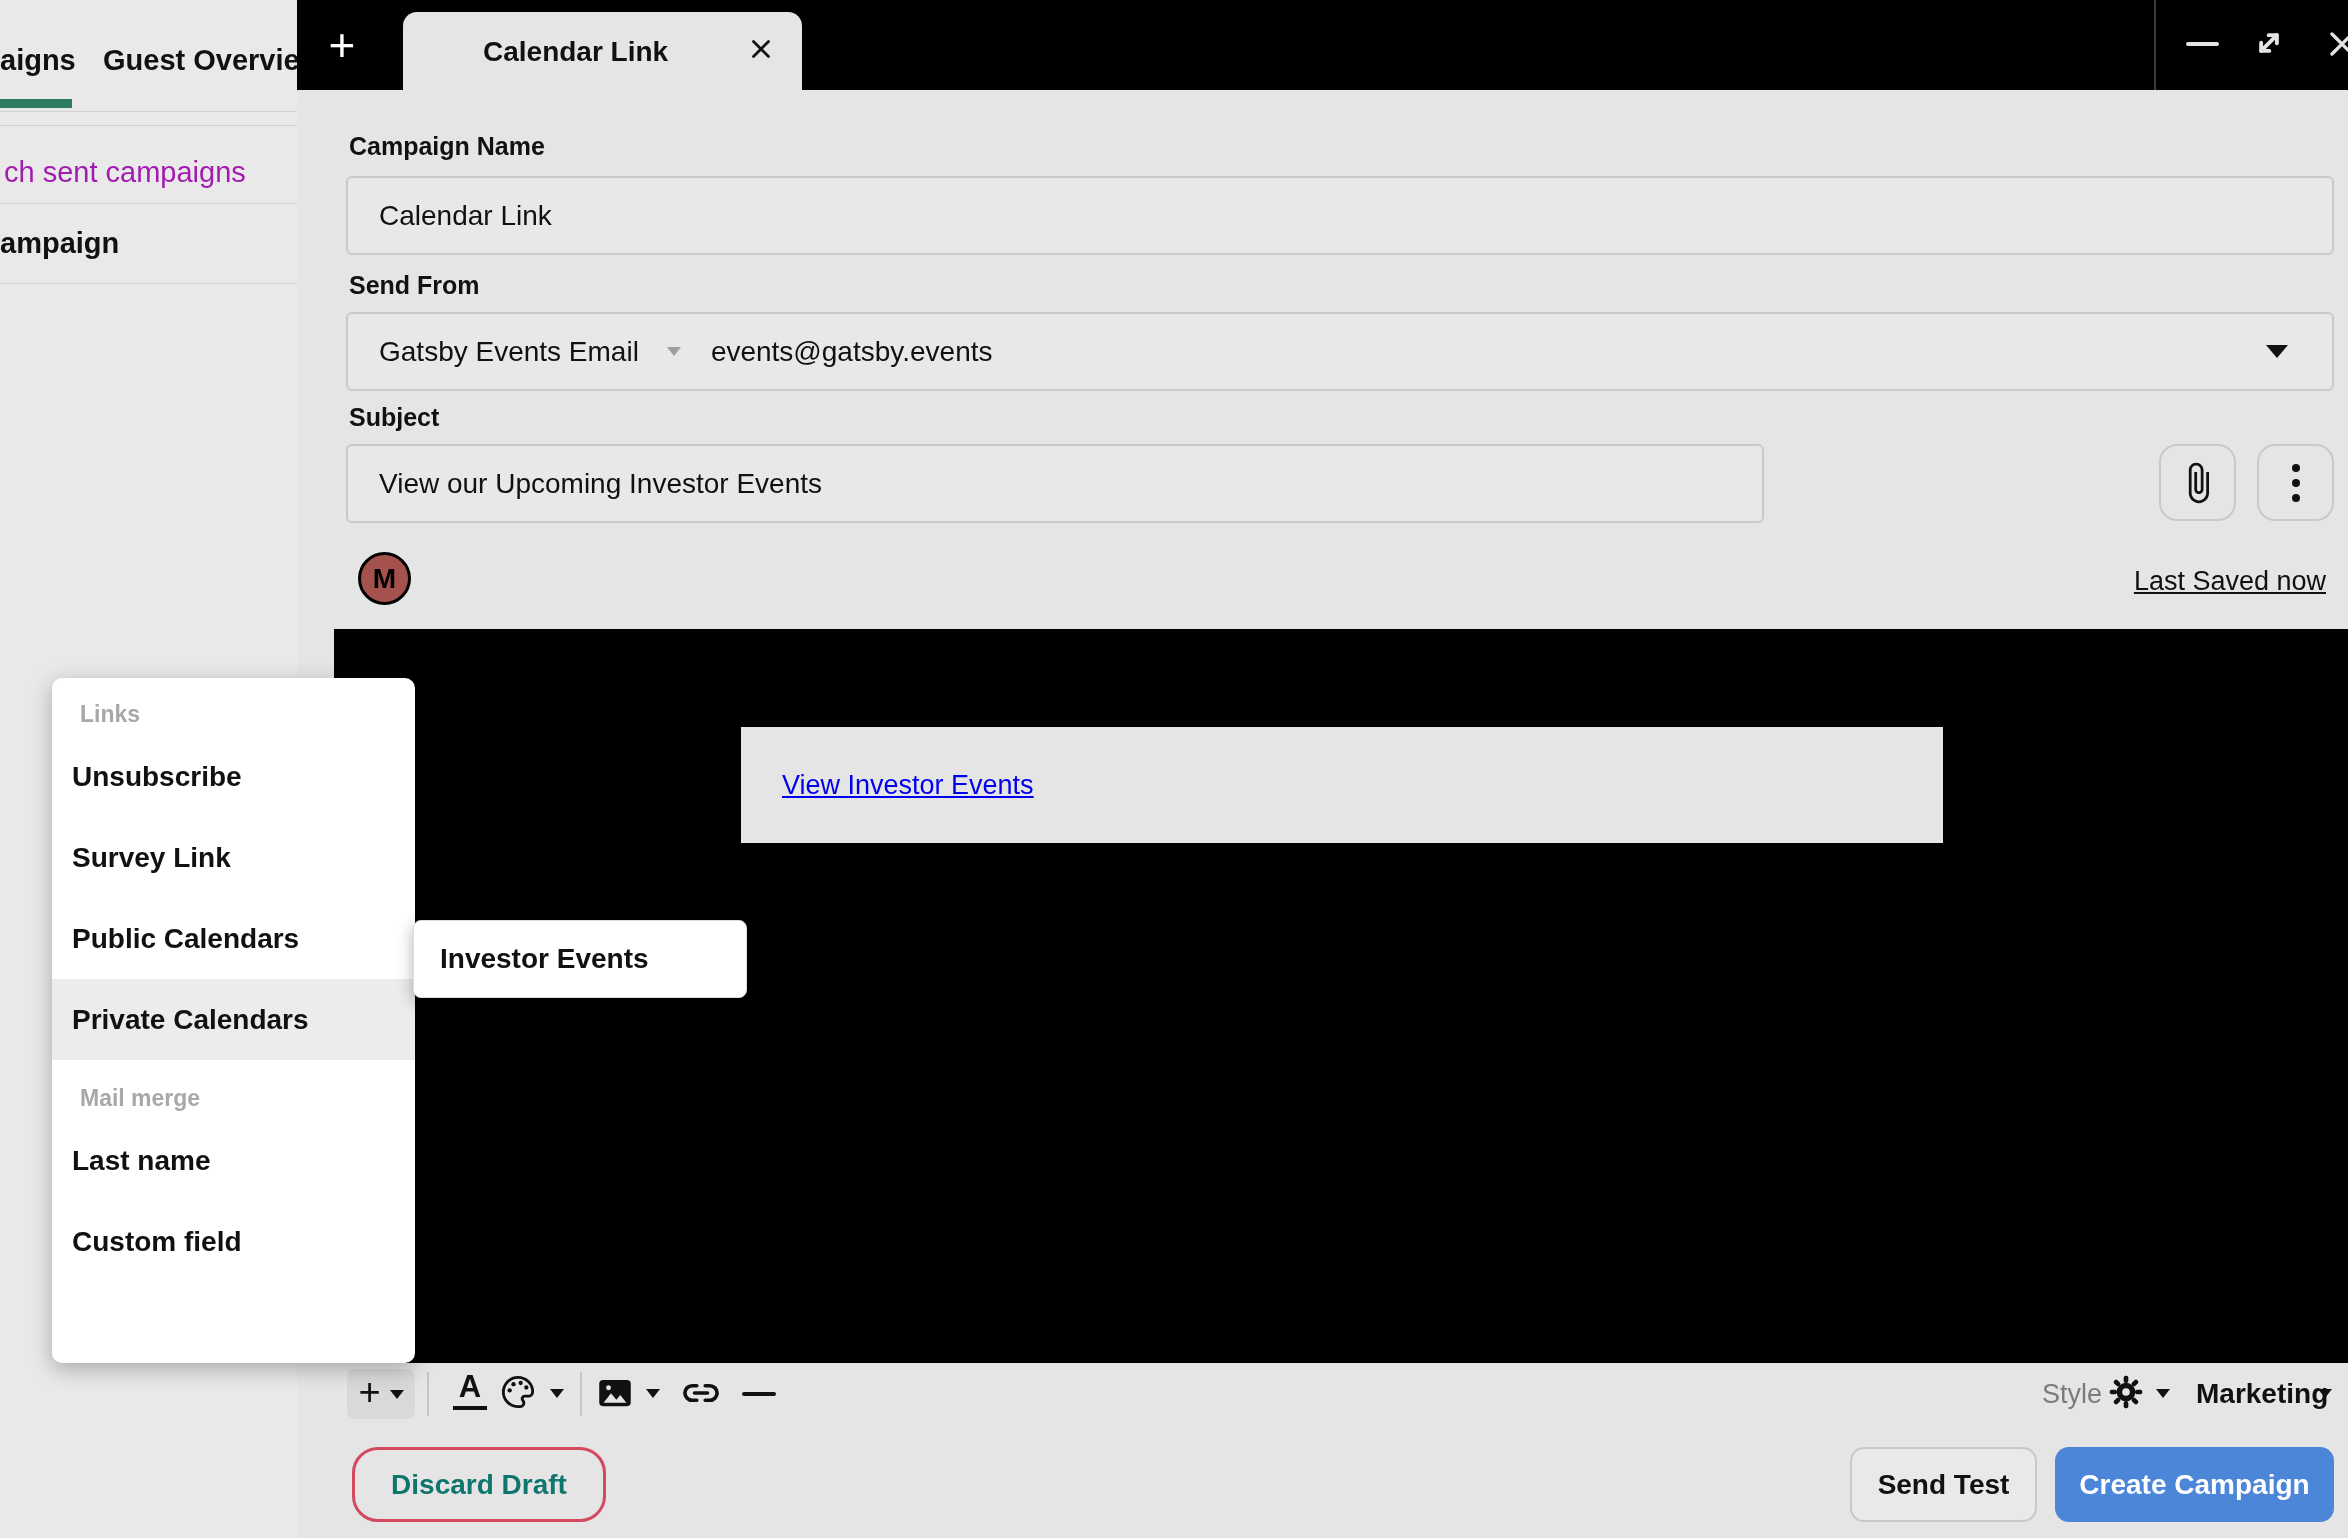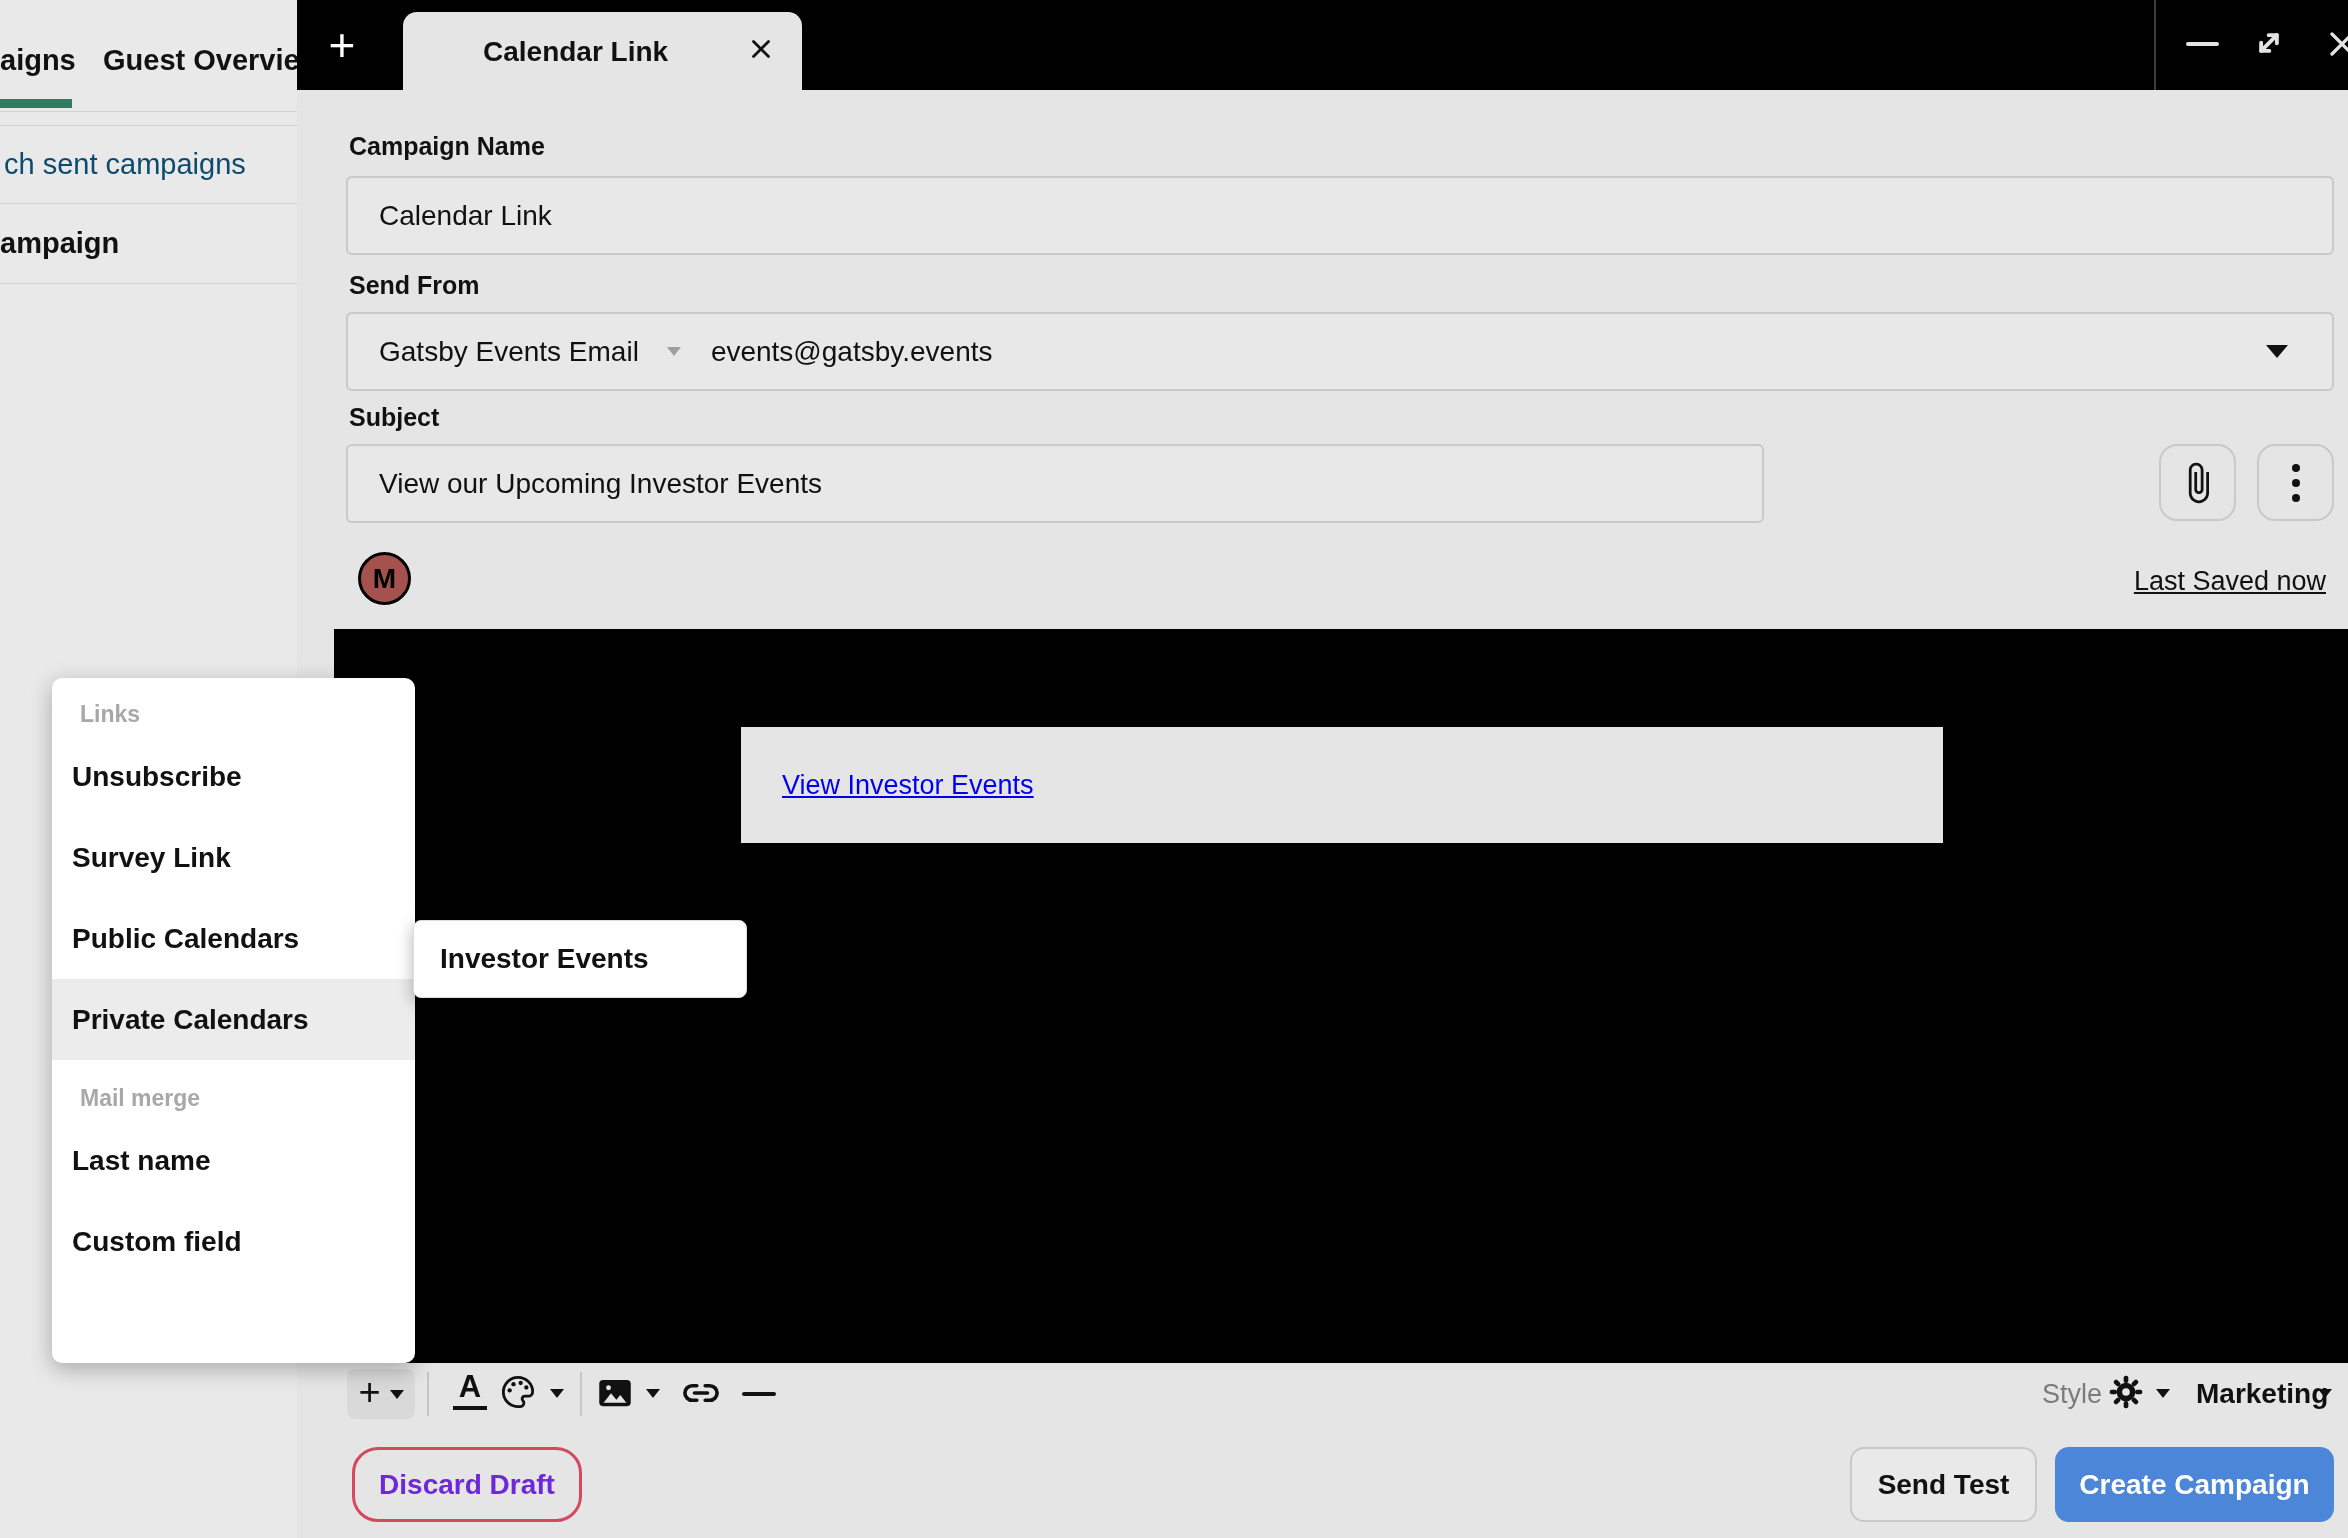--- a/index.html
+++ b/index.html
@@ -8,21 +8,21 @@
   .screen { position:relative; width:2348px; height:1538px; background:#e9e9e9; overflow:hidden; }
   .abs { position:absolute; }
   .nowrap { white-space:nowrap; }
 
   
   .bg-tab { top:44px; font-size:29px; font-weight:bold; line-height:32px; }
   .bg-tab-campaigns { left:0; }
   .bg-tab-guest { left:103px; }
   .bg-active-underline { left:0; top:99px; width:72px; height:9px; background:#2e7d60; }
   .bg-hr { left:0; width:298px; height:1px; background:#d2d2d2; }
-  .bg-search-text { left:4px; top:148px; font-size:29px; color:#0c4a6e; line-height:32px; }
+  .bg-search-text { left:4px; top:156px; font-size:29px; color:#a21caf; line-height:32px; }
   .bg-campaign-row { left:0; top:227px; font-size:29px; font-weight:bold; line-height:32px; }
   .bg-vline { left:297px; top:0; width:1px; height:1538px; background:#d2d2d2; }
 
   
   .win-header { left:297px; top:0; width:2051px; height:90px; background:#000; }
   .modal-body { left:297px; top:90px; width:2051px; height:1448px; background:#e5e5e5; }
   .new-tab-btn { left:318px; top:16px; width:48px; height:58px; color:#fff; font-size:46px; font-weight:300;
                  display:flex; align-items:center; justify-content:center; }
   .tab { left:403px; top:12px; width:399px; height:78px; background:#e5e5e5; border-radius:14px 14px 0 0; }
   .tab-title { left:483px; top:37px; font-size:28px; font-weight:bold; line-height:30px; }
@@ -98,22 +98,22 @@
   .tb-link { left:678px; top:1370px; }
   .tb-minus { left:742px; top:1392px; width:34px; height:4px; background:#111; border-radius:2px; }
   .style-label { left:2042px; top:1379px; font-size:27px; color:#7b7b7b; line-height:30px; }
   .tb-gear { left:2106px; top:1372px; }
   .tb-caret-style { left:2156px; top:1389px; }
   .marketing-label { left:2196px; top:1378px; font-size:28px; font-weight:bold; line-height:31px; }
   .tb-caret-marketing { left:2318px; top:1389px; }
 
   
   .btn { display:flex; align-items:center; justify-content:center; font-size:28px; font-weight:bold; }
-  .btn-discard { left:352px; top:1447px; width:230px; height:75px; border:3px solid #d5495f;
-                 border-radius:26px; color:#6d28d9; background:transparent; }
+  .btn-discard { left:352px; top:1447px; width:254px; height:75px; border:3px solid #d5495f;
+                 border-radius:26px; color:#0f766e; background:transparent; }
   .btn-sendtest { left:1850px; top:1447px; width:187px; height:75px; border:2px solid #c9c9c9;
                   border-radius:14px; background:#e9e9e9; color:#111; }
   .btn-create { left:2055px; top:1447px; width:279px; height:75px; border-radius:14px;
                 background:#4c86d8; color:#fff; }
 </style>
 </head>
 <body>
 
 <div class="screen">
 

